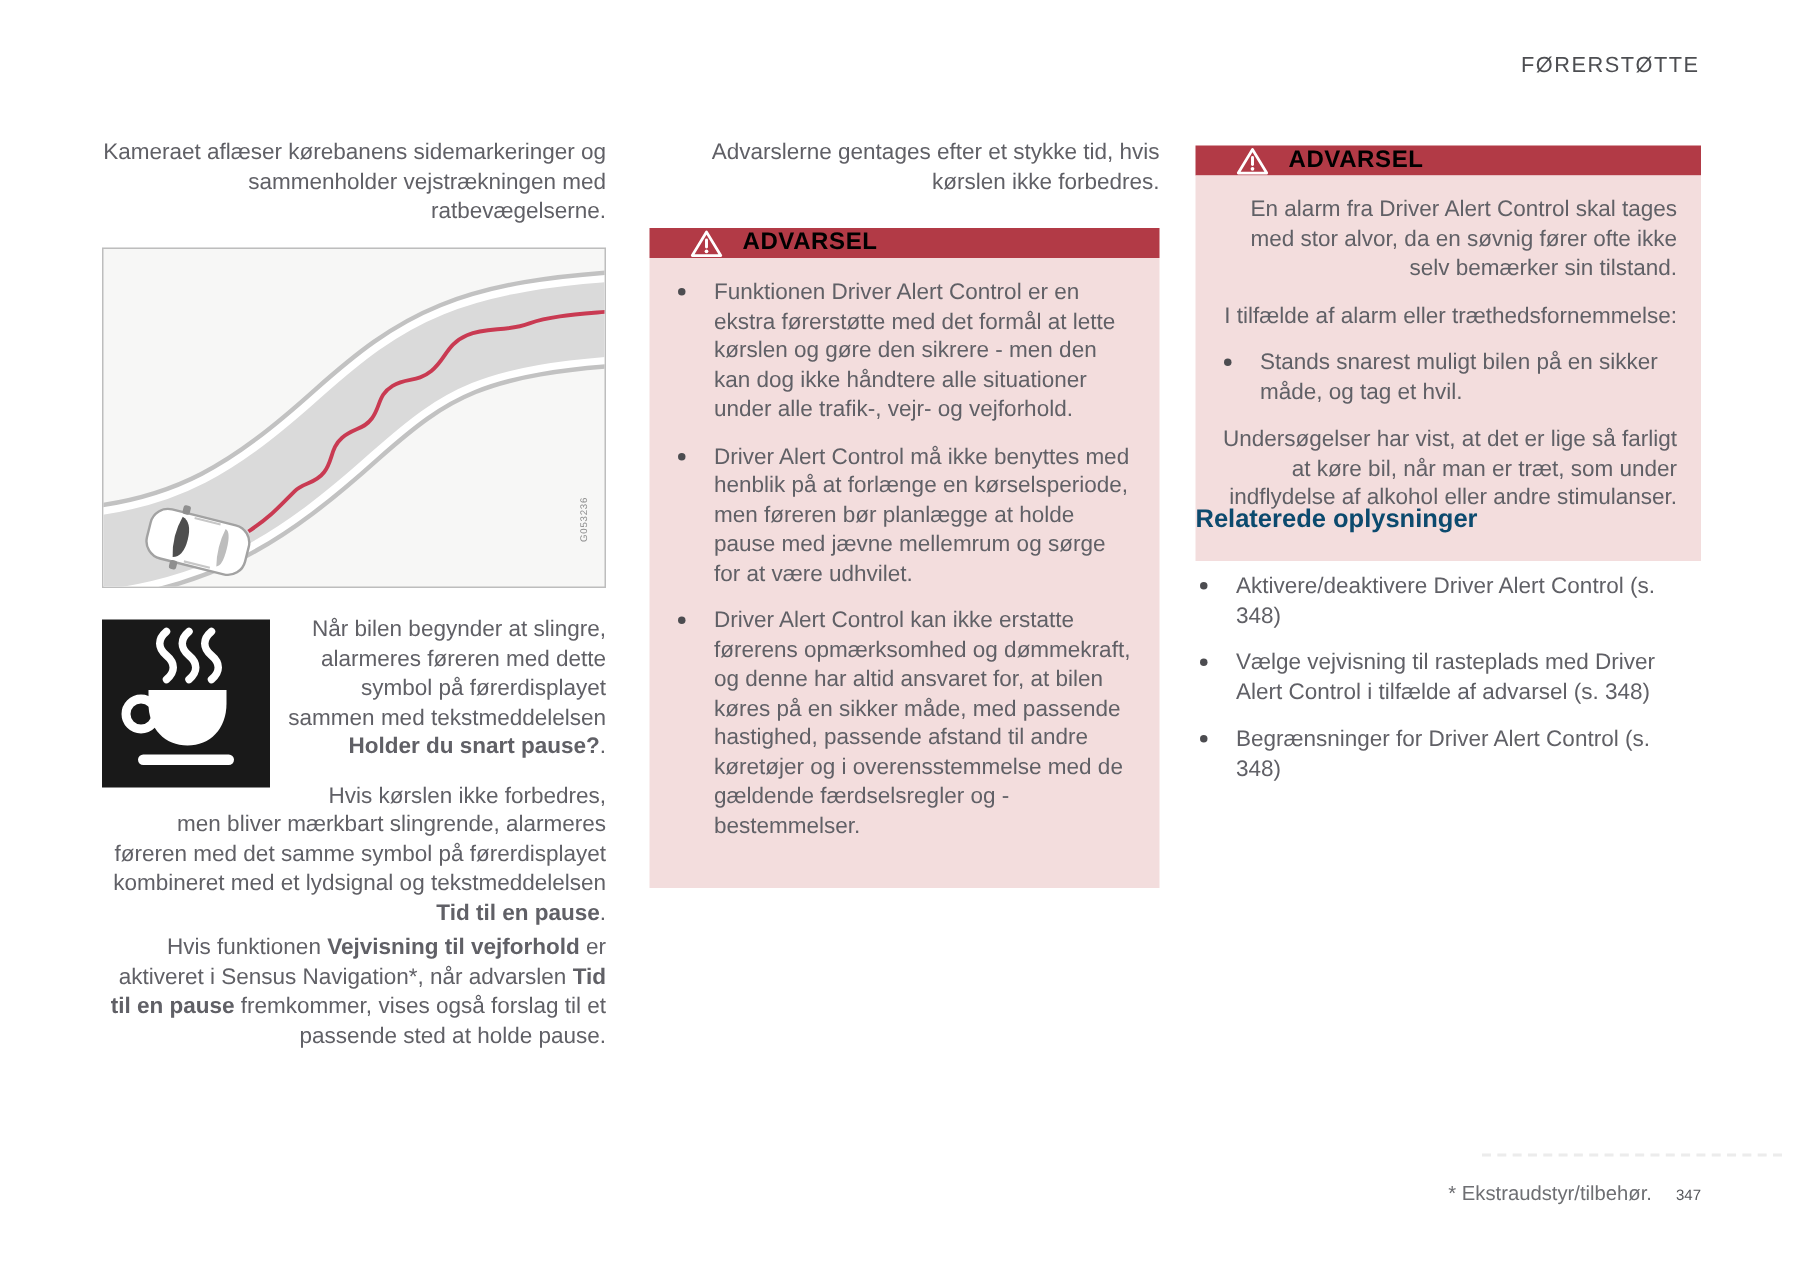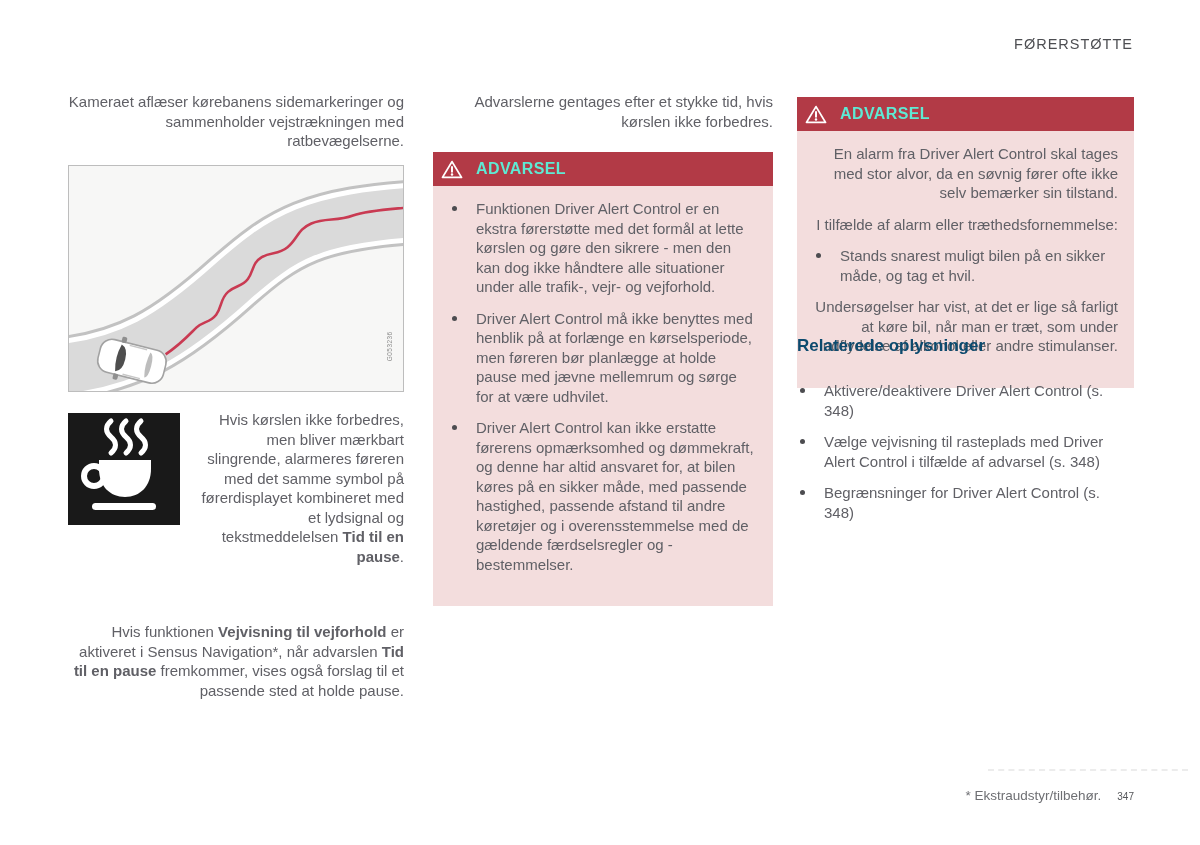--- a/index.html
+++ b/index.html
@@ -32,23 +32,23 @@
   }
   .coffee-block svg{display:block;width:100%;height:100%;}
 
   .rasteplads{left:68px;top:622px;width:336px;}
 
   .col-mid-intro{left:433px;top:92px;width:340px;}
   .warnbox-mid{left:433px;top:152px;width:340px;}
   .warnbox-right{left:797px;top:97px;width:337px;}
 
   .warn-header{
-    background:var(--warning-red,#b23a46);color:#5eead4;
-    display:flex;align-items:center;height:34px;box-sizing:border-box;
-    padding:0 8px;gap:13px;
+    background:var(--warning-red,#b23a46);color:#000000;
+    display:flex;align-items:center;height:20px;box-sizing:border-box;
+    padding:0 27px;gap:13px;
   }
   .warn-title{font-size:16px;font-weight:bold;letter-spacing:0.4px;}
   .warn-body{
     background:var(--warning-pink,#f3dddd);
     padding:13px 16px 20px;
   }
   .warn-body p{margin-bottom:12px;}
 
   ul.dotlist{list-style:none;margin:0 0 0;padding:0;}
   ul.dotlist li{
@@ -119,20 +119,21 @@
   <div class="coffee-block">
     <svg viewBox="0 0 112 112">
       <path d="M 43,40 c 6,-5 6,-11 0,-16 c -6,-5 -6,-11 0,-16" fill="none" stroke="#ffffff" stroke-width="5" stroke-linecap="round"></path>
       <path d="M 58,40 c 6,-5 6,-11 0,-16 c -6,-5 -6,-11 0,-16" fill="none" stroke="#ffffff" stroke-width="5" stroke-linecap="round"></path>
       <path d="M 73,40 c 6,-5 6,-11 0,-16 c -6,-5 -6,-11 0,-16" fill="none" stroke="#ffffff" stroke-width="5" stroke-linecap="round"></path>
       <circle cx="26" cy="63" r="10" fill="none" stroke="#ffffff" stroke-width="6"></circle>
       <path d="M 31,47 h 52 v 9 c 0,17 -11,28 -26,28 c -15,0 -26,-11 -26,-28 z" fill="#ffffff"></path>
       <rect x="24" y="90" width="64" height="7" rx="3.5" fill="#ffffff"></rect>
     </svg>
   </div>
+  <p><span>Når bilen begynder at slingre, alarmeres føreren med dette symbol på førerdisplayet sammen med tekstmeddelelsen </span><span class="seg-bold">Holder du snart pause?</span><span>.</span></p>
   <p><span>Hvis kørslen ikke forbedres, men bliver mærkbart slingrende, alarmeres føreren med det samme symbol på førerdisplayet kombineret med et lydsignal og tekstmeddelelsen </span><span class="seg-bold">Tid til en pause</span><span>.</span></p>
 </div>
 
 <div class="abs rasteplads">
   <p><span>Hvis funktionen </span><span class="seg-bold">Vejvisning til vejforhold</span><span> er aktiveret i Sensus Navigation*, når advarslen </span><span class="seg-bold">Tid til en pause</span><span> fremkommer, vises også forslag til et passende sted at holde pause.</span></p>
 </div>
 
 <div class="abs col-mid-intro">
   <p>Advarslerne gentages efter et stykke tid, hvis kørslen ikke forbedres.</p>
 </div>

